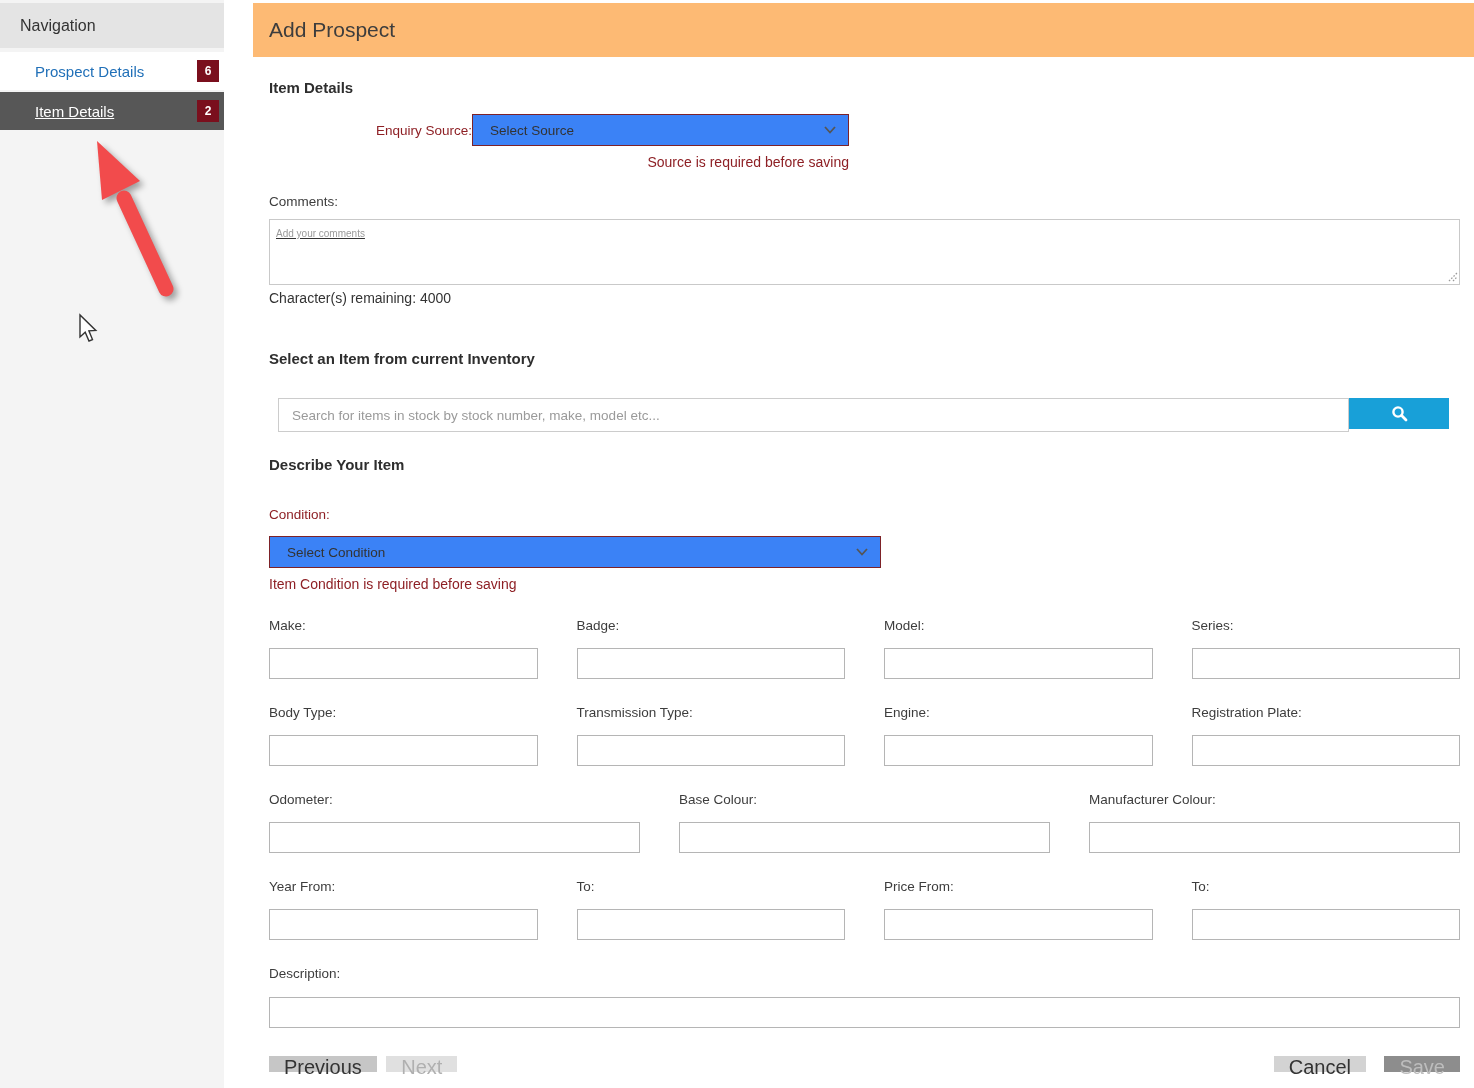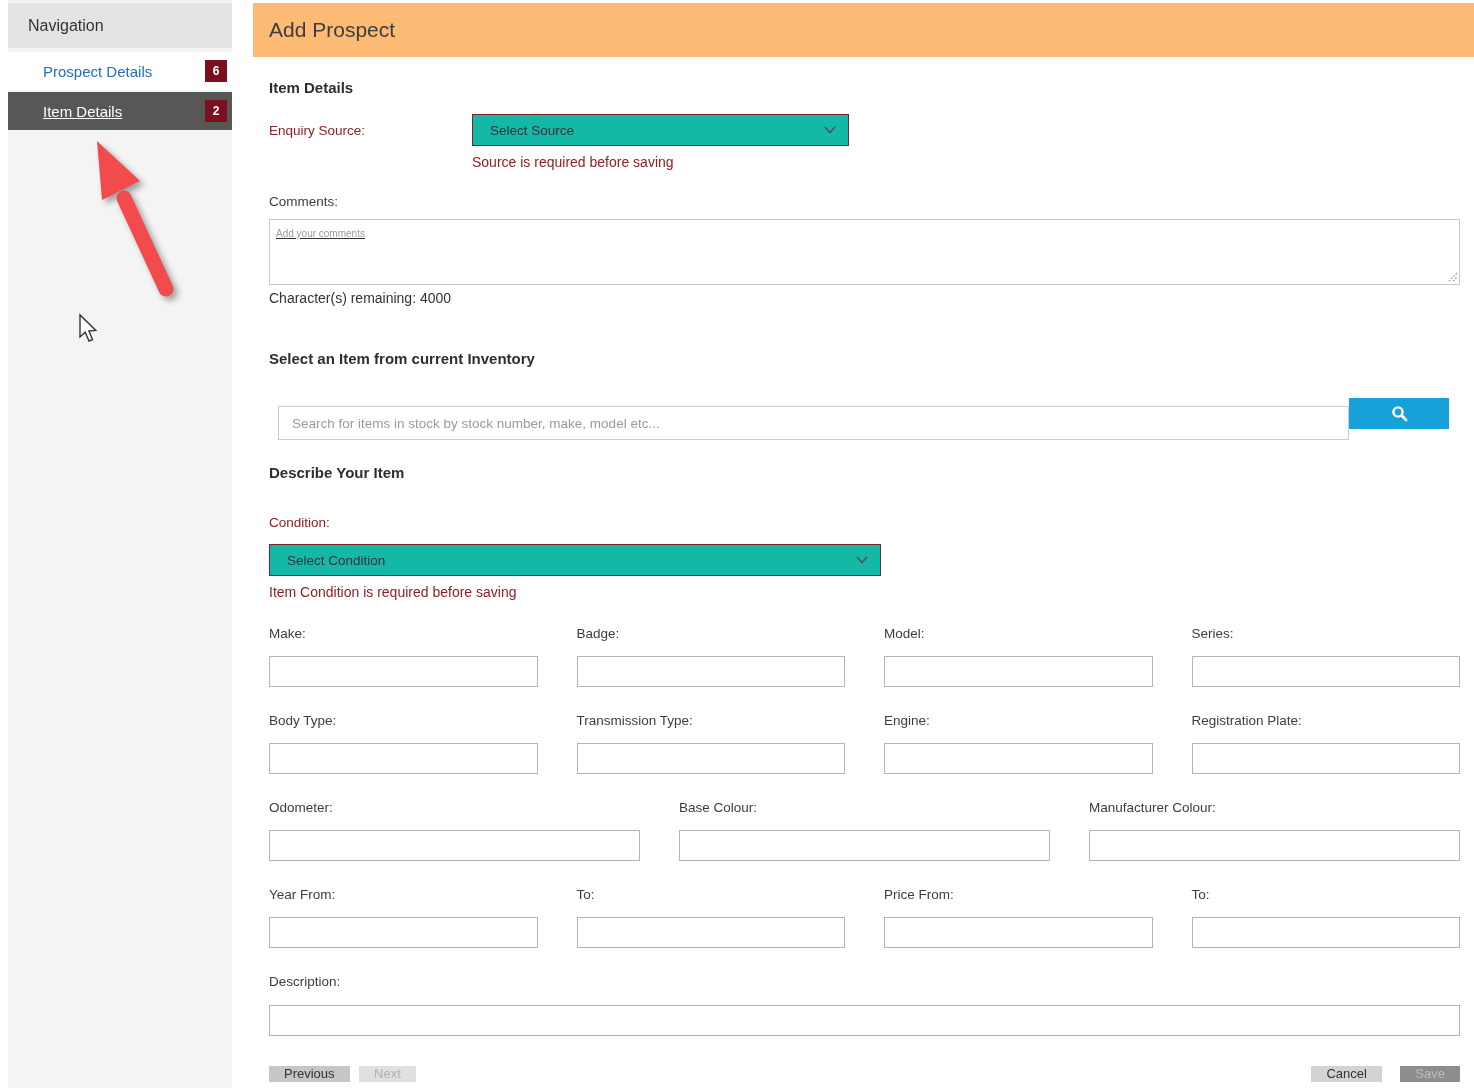--- a/index.html
+++ b/index.html
@@ -7,21 +7,21 @@
   body {
     font-family: "Liberation Sans", "DejaVu Sans", sans-serif;
     background: #ffffff;
     color: #3d3d3d;
     overflow: hidden;
     position: relative;
   }
 
   
   .leftrail {
-    position: absolute; left: 8px; top: 0;
+    position: absolute; left: 0; top: 0;
     width: 224px; height: 1088px;
     background: #f4f4f4;
     padding-top: 3px;
     text-align: right;
   }
   .nav-header {
     height: 45px; background: #e4e4e4;
     display: flex; align-items: center;
     padding-left: 20px;
     font-size: 16px; color: #333;
@@ -58,24 +58,24 @@
   .content { padding: 0 14px 0 16px; }
 
   h2.sec { font-size: 15px; font-weight: bold; color: #2e2e2e; }
   .sec-item { margin-top: 22px; }
 
   label.flabel { font-size: 13.5px; color: #3d3d3d; display: block; }
   label.req { color: #8e2025; }
   .error { font-size: 14px; color: #8e2025; margin-top: 8px; }
 
   
-  .form-row { display: flex; margin-top: 18px; }
+  .form-row { display: flex; margin-top: 18px; text-align: right; }
   .form-row .lbl-col { width: 203px; padding-top: 9px; }
   .selectbox {
-    height: 32px; border: 1px solid #7d2228; background: #14b8a6;
+    height: 32px; border: 1px solid #7d2228; background: #3b82f6;
     display: flex; align-items: center; justify-content: space-between;
     padding: 0 12px 0 17px; font-size: 13.5px; color: #333;
     cursor: pointer;
   }
   .selectbox.w377 { width: 377px; }
   .selectbox.w580 { width: 612px; margin-top: 14px; }
 
   
   .comments-label { margin-top: 24px; }
   .ta-wrap { position: relative; margin-top: 10px; }
@@ -90,21 +90,20 @@
   .resize-grip { position: absolute; right: 2px; bottom: 3px; }
   .char-remaining { font-size: 14px; color: #333; margin-top: 5px; }
 
   
   .inv-heading { margin-top: 44px; }
   .search-row { display: flex; margin-top: 31px; margin-left: 9px; }
   .search-input {
     width: 1071px; height: 31px; border: 1px solid #ccc;
     padding: 16px 13px; font-size: 13.5px; color: #333;
     font-family: "Liberation Sans", sans-serif;
-    margin-top: 8px;
   }
   .search-input::placeholder { color: #9a9a9a; }
   .search-btn {
     width: 100px; height: 31px; border: none; background: #18a0d8;
     display: flex; align-items: center; justify-content: center;
     cursor: pointer;
   }
 
   .describe-heading { margin-top: 24px; }
   .condition-label { margin-top: 34px; }
@@ -118,21 +117,21 @@
     width: 100%; height: 31px; border: 1px solid #b5b5b5;
     padding: 0 8px; font-size: 14px; color: #333;
     font-family: "Liberation Sans", sans-serif; background: #fff;
   }
   .desc-label { margin-top: 26px; }
   .full-input { margin-top: 16px; display: block; }
 
   
   .footer { display: flex; justify-content: space-between; margin-top: 28px; }
   .btn {
-    height: 16px; border: none; font-size: 13px;
+    height: 16px; border: none; font-size: 20px;
     font-family: "Liberation Sans", sans-serif;
     padding: 0 15px; cursor: pointer; color: #333;
   }
   .btn.prev { background: #c6c6c6; }
   .btn.next { background: #e0e0e0; color: #b0b0b0; margin-left: 5px; cursor: default; }
   .btn.cancel { background: #d3d3d3; }
   .btn.save { background: #8d8d8d; color: #bdbdbd; margin-left: 14px; cursor: default; }
 </style>
 </head>
 <body>

